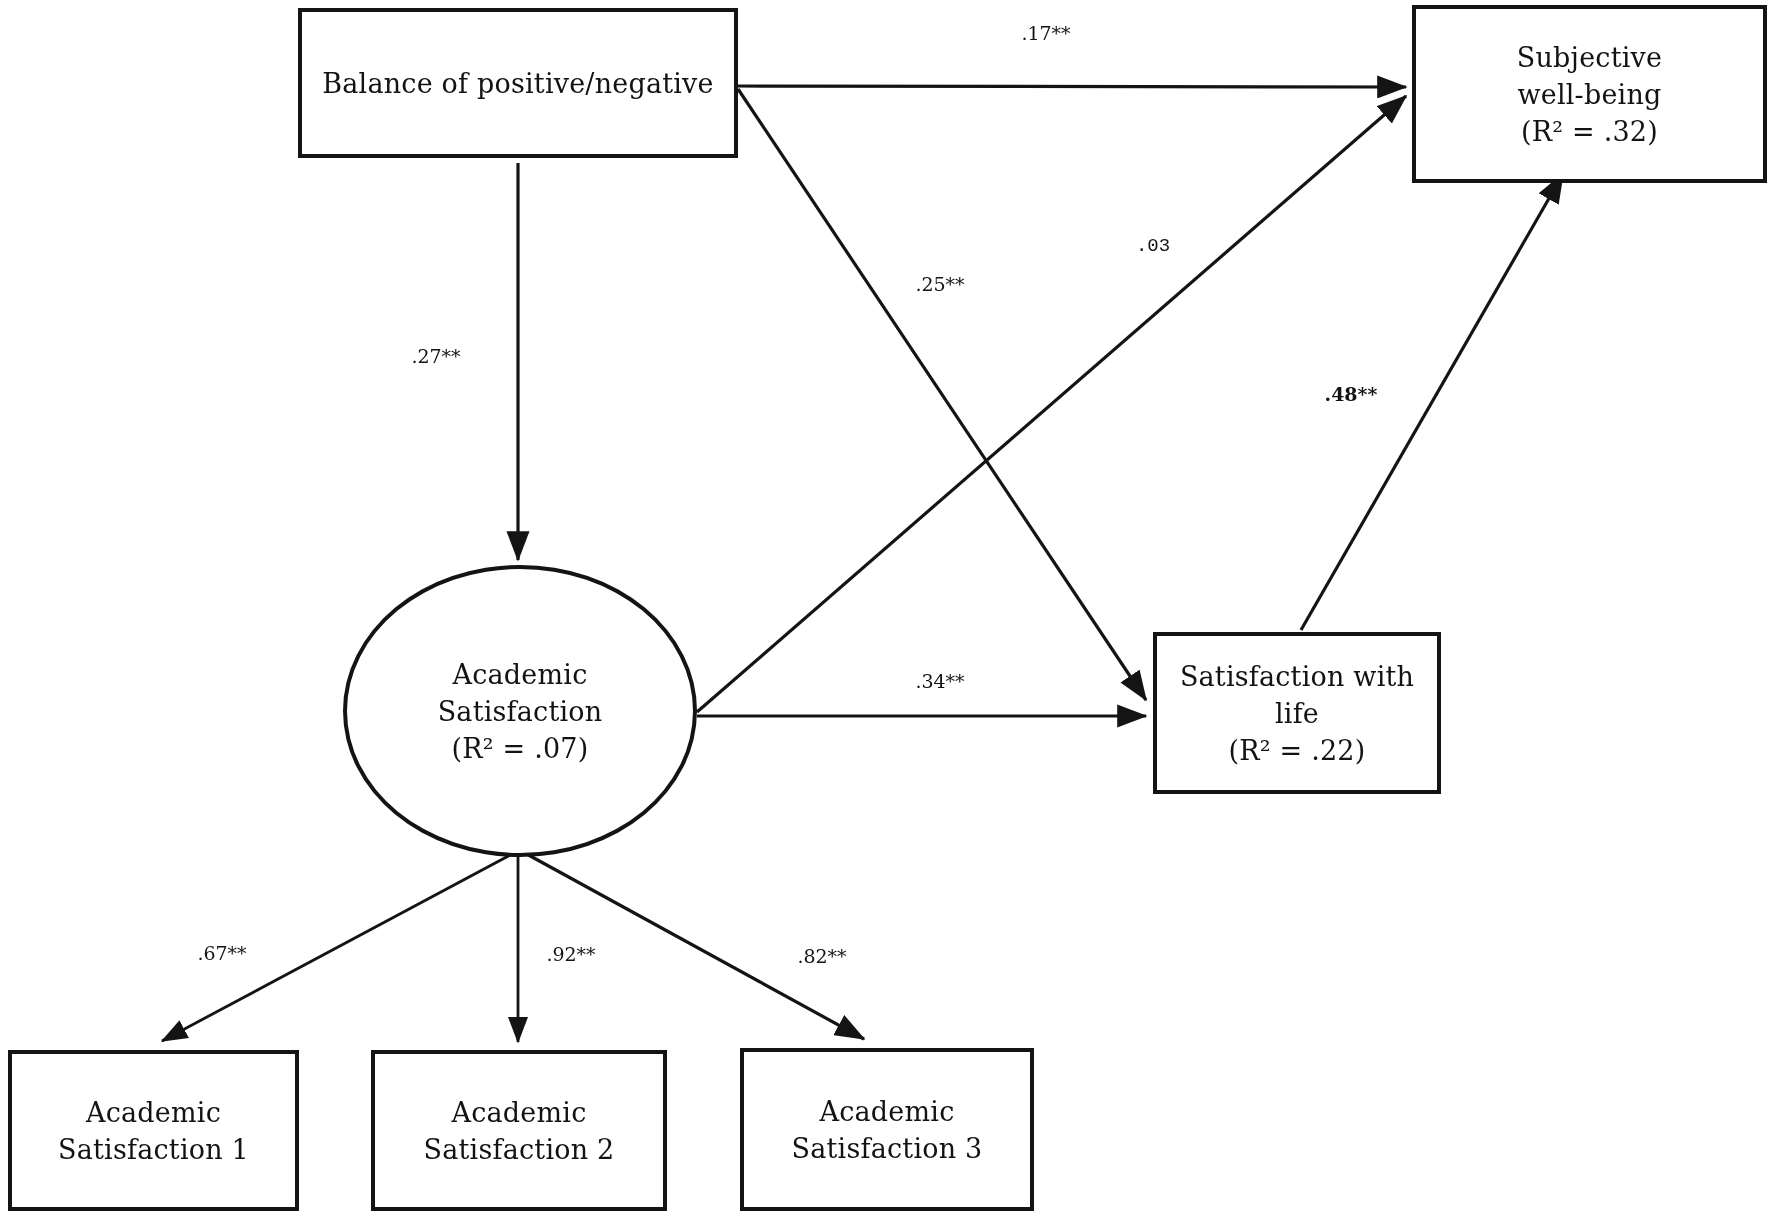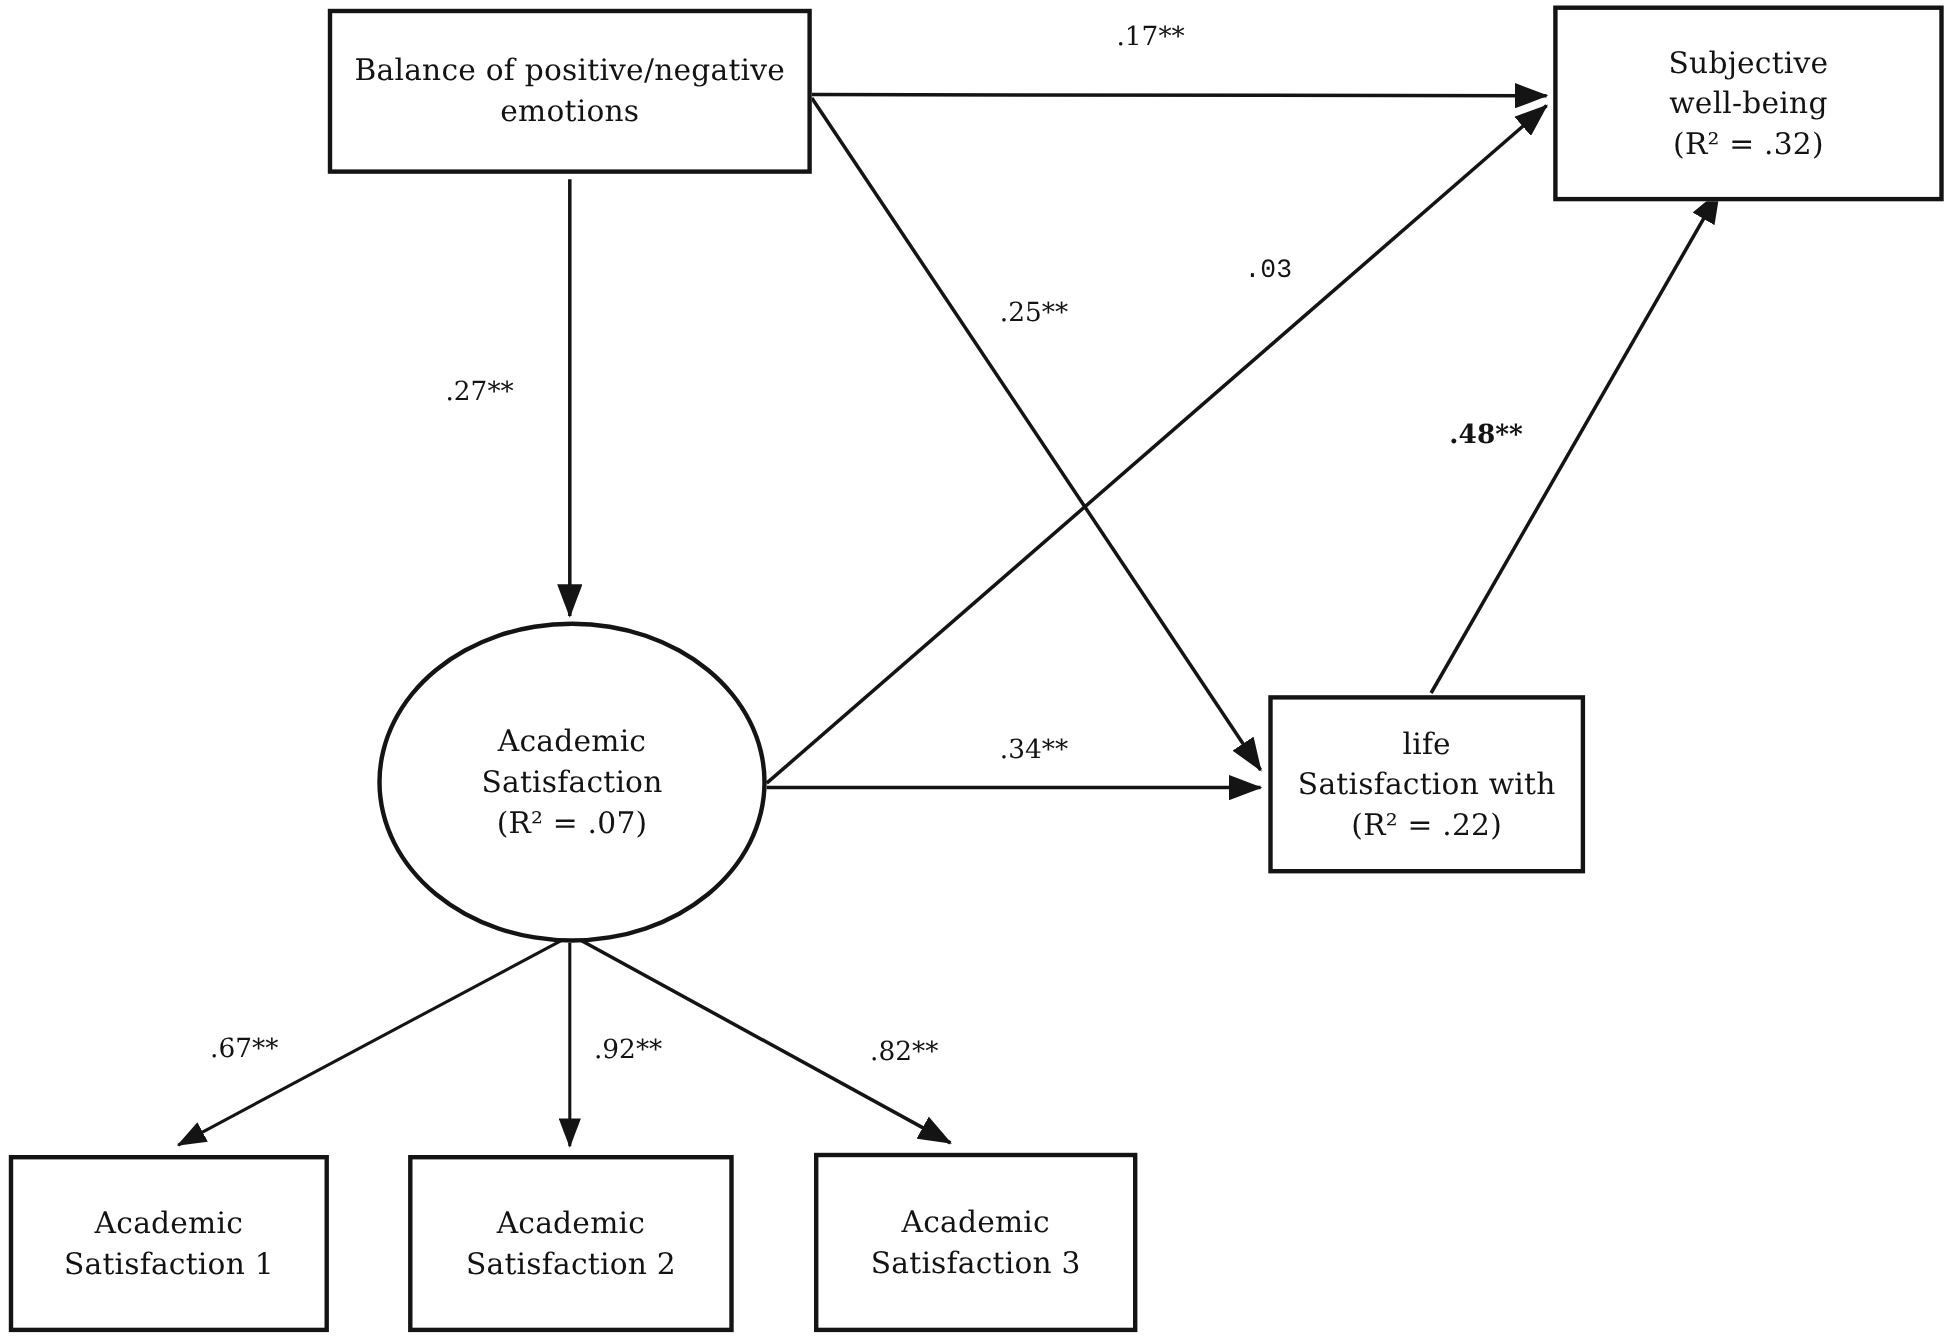--- a/index.html
+++ b/index.html
@@ -30,21 +30,21 @@
   .node.ellipse { border-radius: 50%; }
   .nlines {
     text-align: center;
     font-size: 27px;
     line-height: 37px;
     letter-spacing: 0.2px;
   }
   .coef {
     position: absolute;
     transform: translate(-50%, -50%);
-    font-size: 24px;
+    font-size: 19px;
     white-space: nowrap;
     background: transparent;
   }
 </style>
 </head>
 <body>
 
 <div class="canvas">
 
   <svg class="edges-layer" width="1772" height="1217" viewBox="0 0 1772 1217" xmlns="http://www.w3.org/2000/svg">
@@ -69,21 +69,20 @@
     <line x1="514" y1="853" x2="162" y2="1041" stroke="#141414" stroke-width="2.8" marker-end="url(#arrow)"></line>
 
     <line x1="518" y1="857" x2="518" y2="1042" stroke="#141414" stroke-width="2.8" marker-end="url(#arrow)"></line>
 
     <line x1="523" y1="852" x2="864" y2="1039" stroke="#141414" stroke-width="3.2" marker-end="url(#arrow)"></line>
   </svg>
 
   <div class="node rect" style="left:298px; top:8px; width:440px; height:150px;">
     <div class="nlines">
       <div>Balance of positive/negative</div>
-      <div>emotions</div>
     </div>
   </div>
 
   <div class="node rect" style="left:1412px; top:5px; width:355px; height:178px;">
     <div class="nlines">
       <div>Subjective</div>
       <div>well-being</div>
       <div>(R² = .32)</div>
     </div>
   </div>
@@ -91,22 +90,22 @@
   <div class="node ellipse" style="left:343px; top:565px; width:354px; height:292px;">
     <div class="nlines">
       <div>Academic</div>
       <div>Satisfaction</div>
       <div>(R² = .07)</div>
     </div>
   </div>
 
   <div class="node rect" style="left:1153px; top:632px; width:288px; height:162px;">
     <div class="nlines">
+      <div>Satisfaction with</div>
       <div>life</div>
-      <div>Satisfaction with</div>
       <div>(R² = .22)</div>
     </div>
   </div>
 
   <div class="node rect" style="left:8px; top:1050px; width:291px; height:161px;">
     <div class="nlines">
       <div>Academic</div>
       <div>Satisfaction 1</div>
     </div>
   </div>

